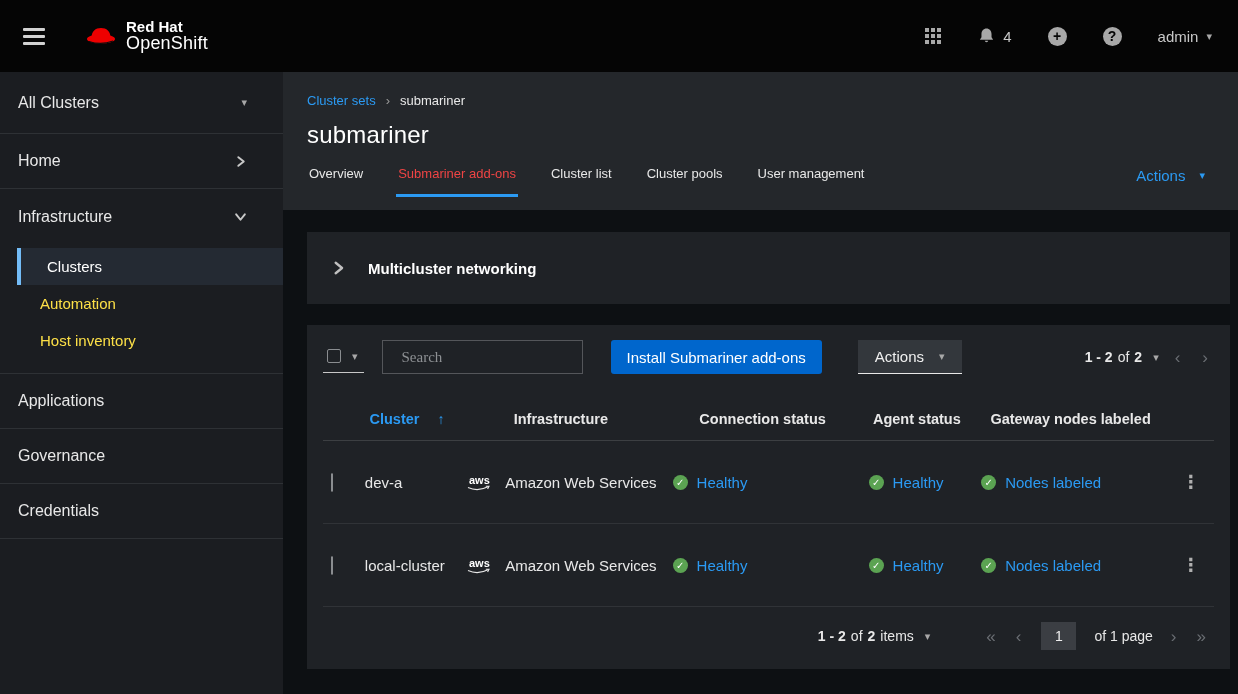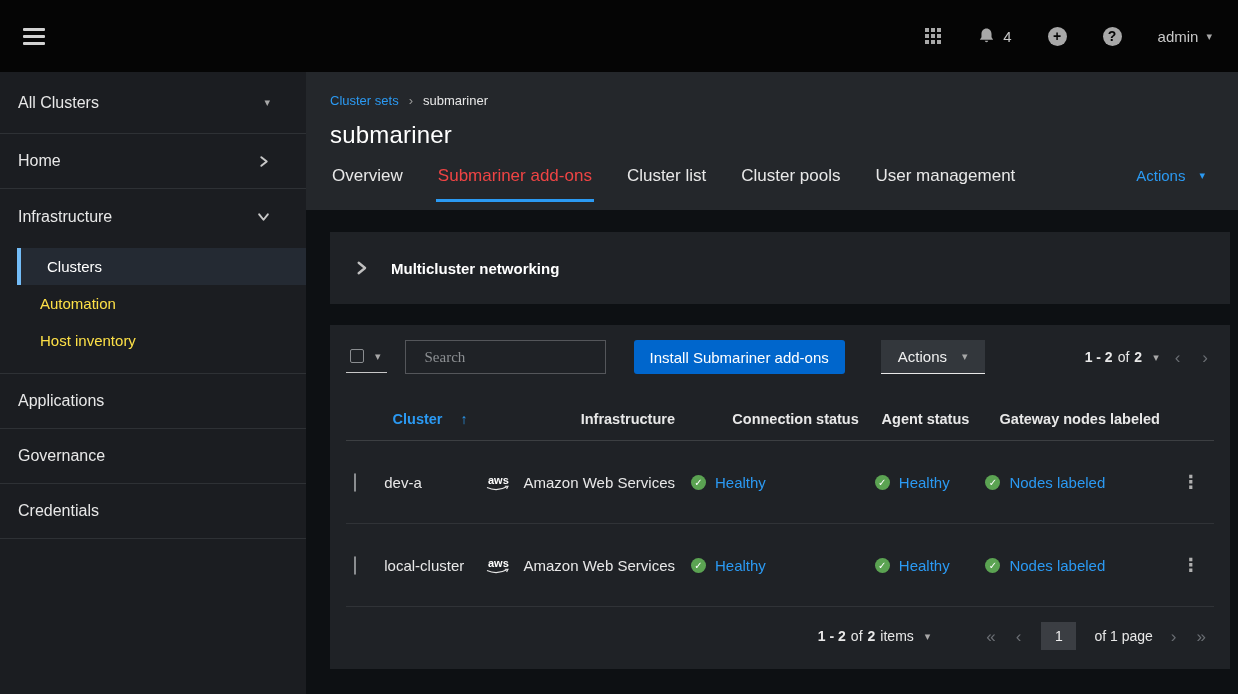--- a/index.html
+++ b/index.html
@@ -22,42 +22,42 @@
   .circle-icon { width:19px; height:19px; border-radius:50%; background:#a8a8a8; color:#050505;
     display:flex; align-items:center; justify-content:center; font-weight:700; font-size:14px; cursor:pointer; }
   .user-menu { display:flex; align-items:center; gap:8px; color:#c8c8c8; font-size:15px; cursor:pointer; }
   .caret { font-size:11px; color:#a8a8a8; line-height:1; }
   .caret.blue { color:#2b9af3; }
 
   
   .app { display:flex; height:622px; }
 
   
-  .sidebar { width:306px; background:#1b1d21; color:#e8e8e8; flex-shrink:0; }
+  .sidebar { width:283px; background:#1b1d21; color:#e8e8e8; flex-shrink:0; }
   .side-row { display:flex; align-items:center; justify-content:space-between;
     padding:0 36px 0 18px; cursor:pointer; font-size:16px; border-bottom:1px solid #2e3135; }
   .cluster-select { height:62px; }
   .nav-top { height:55px; }
   .nav-top.no-border { border-bottom:none; }
   .subnav { padding:4px 0 14px 0; border-bottom:1px solid #2e3135; }
   .subitem { height:37px; display:flex; align-items:center; padding-left:40px;
     font-size:15px; color:#fde047; cursor:pointer; }
   .subitem.active { margin-left:17px; padding-left:26px; background:#242a33;
     border-left:4px solid #73bcf7; color:#fff; }
 
   
   .main { flex:1; display:flex; flex-direction:column; min-width:0; }
   .hero { background:#24272b; padding:21px 0 0 24px; height:138px; position:relative; flex-shrink:0; }
   .breadcrumb { display:flex; align-items:center; gap:10px; font-size:13px; }
   .breadcrumb a { color:#2b9af3; text-decoration:none; cursor:pointer; }
   .bc-sep { color:#9a9a9a; font-size:13px; }
   .bc-current { color:#e8e8e8; }
   .page-title { color:#fff; font-size:24px; font-weight:500; margin-top:13px; letter-spacing:.2px; }
   .tabs { display:flex; margin-top:17px; }
-  .tab { color:#e8e8e8; font-size:17px; padding:0 2px 13px 2px; margin-right:31px;
+  .tab { color:#e8e8e8; font-size:13px; padding:0 2px 13px 2px; margin-right:31px;
     cursor:pointer; border-bottom:3px solid transparent; }
   .tab.active { color:#ef4444; border-bottom-color:#2b9af3; }
   .page-actions { position:absolute; right:33px; bottom:26px; display:flex; align-items:center; gap:14px;
     color:#2b9af3; font-size:15px; cursor:pointer; }
 
   
   .content { flex:1; background:#0d1013; padding:22px 8px 0 24px; overflow:hidden; }
   .card { background:#1f2226; }
   .expand-card { height:72px; display:flex; align-items:center; padding:0 16px; margin-bottom:21px; }
   .expand-toggle { width:30px; display:flex; justify-content:center; cursor:pointer; }
@@ -81,21 +81,21 @@
   .toolbar-spacer { flex:1; }
   .pager-top { display:flex; align-items:center; gap:10px; color:#e8e8e8; font-size:14px; }
   .pager-top b { font-weight:700; }
   .pg-summary { display:flex; align-items:center; gap:5px; cursor:pointer; }
   .pg-summary .caret { margin-left:6px; }
   .chev-btn { color:#6a6e73; font-size:17px; line-height:1; cursor:default; padding:0 6px; }
   .pager-top .chev-btn:first-of-type { margin-left:28px; }
 
   
   table { width:100%; border-collapse:collapse; margin-top:25px; }
-  th { text-align:right; color:#e8e8e8; font-size:14.5px; font-weight:700;
+  th { text-align:center; color:#e8e8e8; font-size:14.5px; font-weight:700;
     padding:12px 8px 13px 8px; white-space:nowrap; }
   th.sorted { color:#2b9af3; cursor:pointer; }
   .sort-arrow { color:#2b9af3; font-size:14px; margin-left:14px; font-weight:400; }
   thead tr { border-bottom:1px solid #3c3f42; }
   tbody tr { border-bottom:1px solid #303337; }
   td { padding:30px 8px; color:#e8e8e8; font-size:15px; vertical-align:middle; white-space:nowrap; }
   .col-check { width:40px; }
   .col-cluster { width:102px; }
   .col-infra { width:190px; }
   .col-conn { width:217px; }
@@ -119,20 +119,31 @@
   .pb-label { margin:0 4px; }
 </style>
 </head>
 <body>
 
 <header class="masthead">
   <div class="burger">
     <span></span>
       <span></span>
       <span></span>
+  </div>
+  <div class="brand">
+    <svg class="fedora" viewBox="0 0 32 24">
+      <path d="M6.5 14 C6.5 7 10.5 4 16 4 C21.5 4 25.5 7 25.5 14" fill="#ee0000"></path>
+      <ellipse cx="16" cy="15" rx="14" ry="4.6" fill="#ee0000"></ellipse>
+      <path d="M4 17.5 Q16 21.5 28 17" fill="none" stroke="#0d0d0d" stroke-width="1.1"></path>
+    </svg>
+    <div class="brand-text">
+      <div class="brand-l1">Red Hat</div>
+      <div class="brand-l2">OpenShift</div>
+    </div>
   </div>
   <div class="mast-right">
     <div class="grid-icon">
       <i></i>
         <i></i>
         <i></i>
         <i></i>
         <i></i>
         <i></i>
         <i></i>

